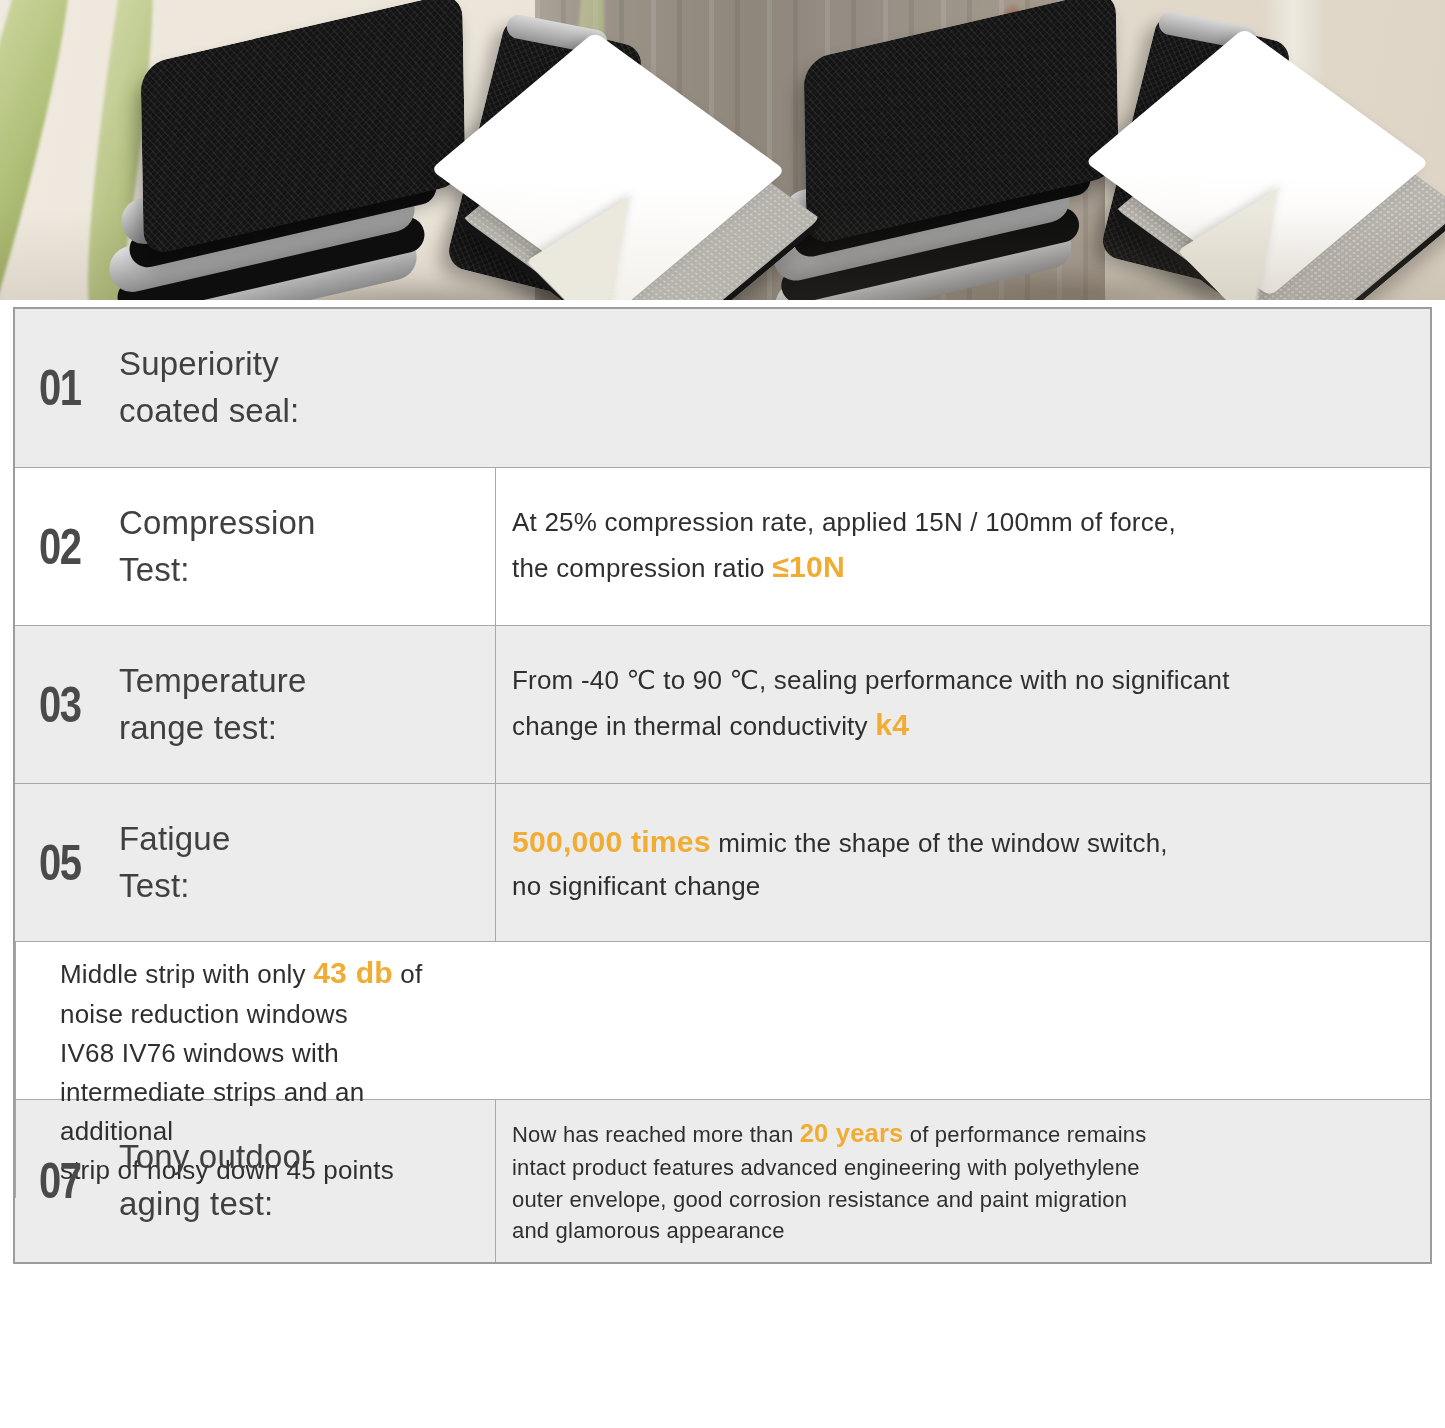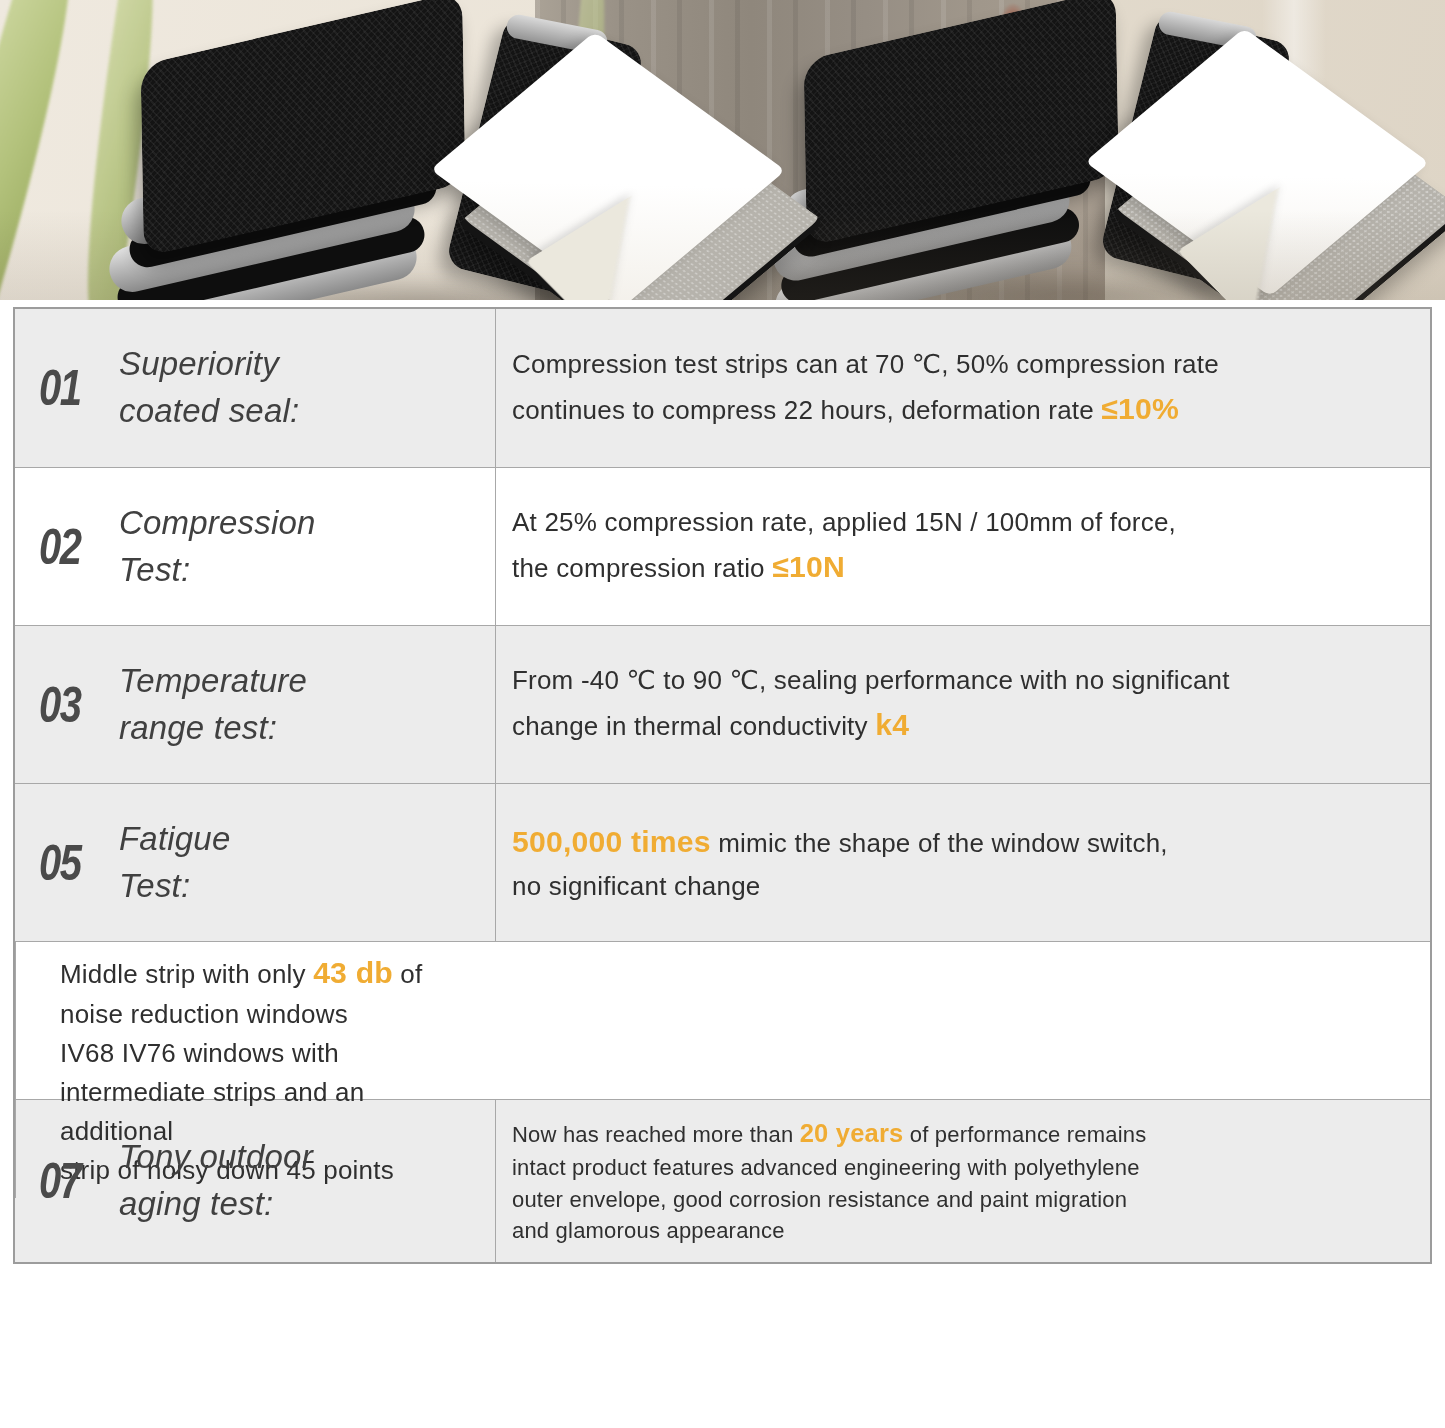--- a/index.html
+++ b/index.html
@@ -66,21 +66,21 @@
   .fold { position:absolute; right:-26px; bottom:-28px; width:118px; height:118px; border-radius:0 0 26px 6px;
           background:linear-gradient(45deg,#ebe8dd 0 47%,rgba(0,0,0,0) 50%);
           transform:rotate(9deg); filter:drop-shadow(-4px -3px 4px rgba(0,0,0,.12)); }
 
   
   .spec-table { margin:7px 13px 0 13px; border:2px solid #9c9c9c; background:#ffffff; }
   .row { display:grid; grid-template-columns:480px 1fr; height:158px; background:#ffffff; }
   .row.alt { background:#ececec; }
   .row + .row { border-top:1px solid #a8a8a8; }
   .row-7 { height:163px; }
-  .cell-left { display:flex; align-items:center; padding-left:24px;font-style:italic; }
+  .cell-left { display:flex; align-items:center; padding-left:24px; }
   .num { display:inline-block; width:66px; flex:0 0 66px; font-size:50px; font-weight:700; color:#4a4a4a;
          letter-spacing:-2px; transform:scaleX(.80); transform-origin:left center; }
   .title { margin-left:14px; font-size:33px; color:#404040; line-height:1.42; white-space:pre-line; letter-spacing:.2px; }
   .cell-right { border-left:1px solid #a8a8a8; display:flex; flex-direction:column; justify-content:center;
          padding:8px 26px 8px 16px; }
   .desc { font-size:26px; color:#2f2f2f; line-height:1.58; white-space:pre-line; letter-spacing:.2px; }
   .row-6 .desc { line-height:1.50;margin-left:28px; }
   .row-7 .desc { font-size:22px; line-height:1.44; }
   .hl { color:#f0ac33; font-weight:700; font-size:1.16em; }
 </style>
@@ -136,24 +136,20 @@
   </div>
 
   <div class="spec-table">
 
     <div class="row alt row-1">
       <div class="cell-left">
         <span class="num">01</span>
         <span class="title">Superiority
 coated seal:</span>
       </div>
-      <div class="cell-right">
-        <p class="desc"><span>Compression test strips can at 70 ℃, 50% compression rate
-continues to compress 22 hours, deformation rate </span><span class="hl">≤10%</span></p>
-      </div>
     </div>
 
     <div class="row row-2">
       <div class="cell-left">
         <span class="num">02</span>
         <span class="title">Compression
 Test:</span>
       </div>
       <div class="cell-right">
         <p class="desc"><span>At 25% compression rate, applied 15N / 100mm of force,

